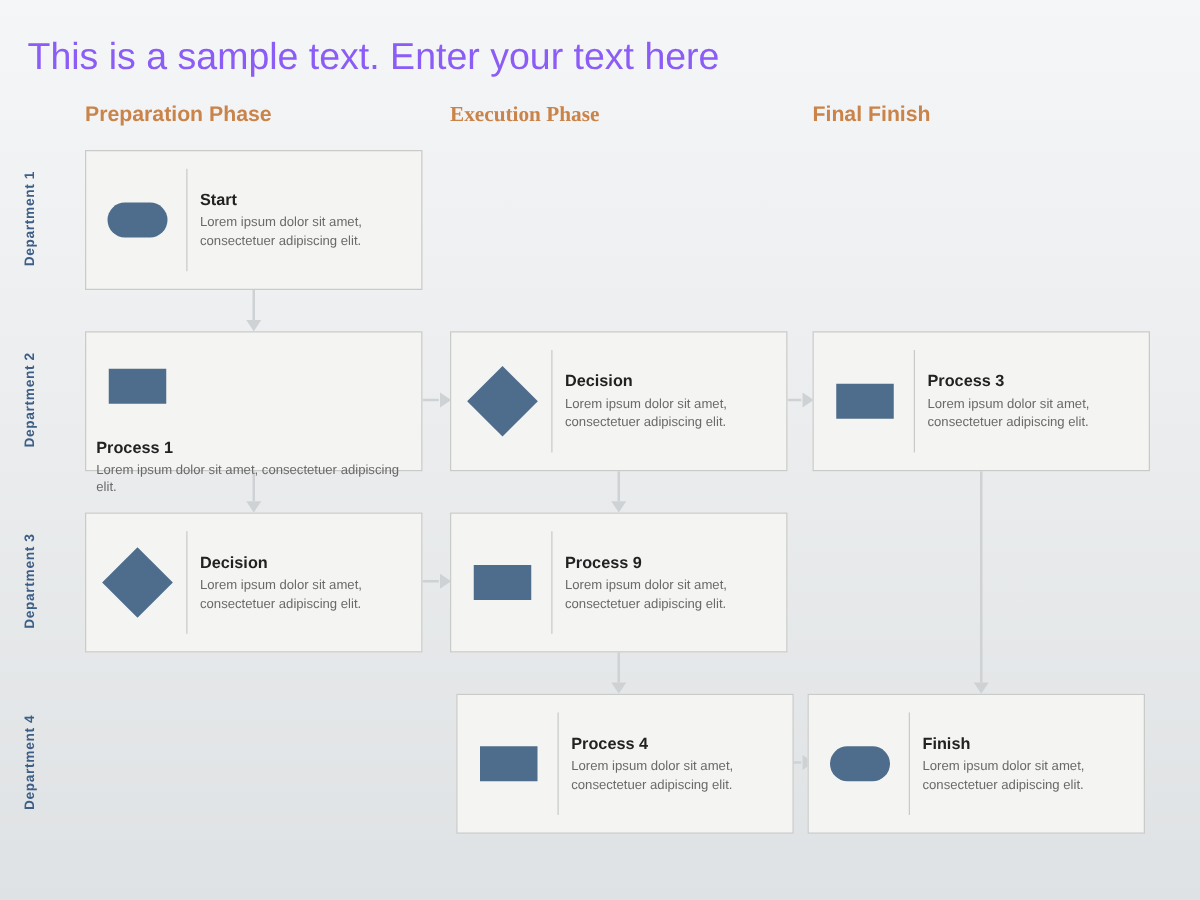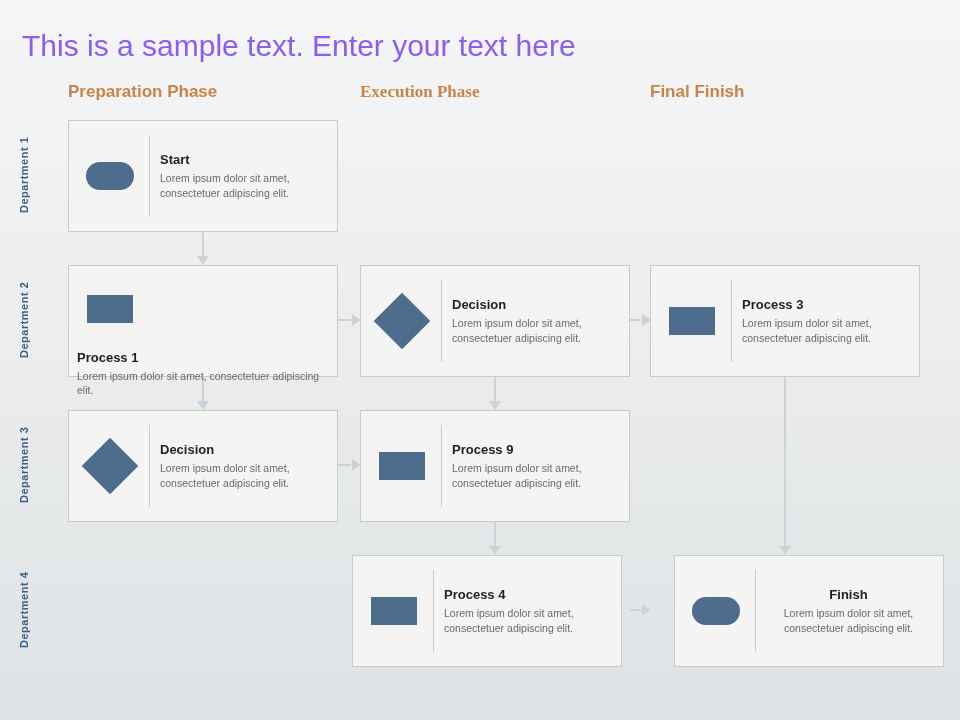--- a/index.html
+++ b/index.html
@@ -87,22 +87,22 @@
     width: 40px; height: 40px; background: #4e6c8c; transform: rotate(45deg);
   }
 
   
   .r1c1 { left: 68px;  top: 120px; }
   .r2c1 { left: 68px;  top: 265px; flex-direction: column; }
   .r2c2 { left: 360px; top: 265px; }
   .r2c3 { left: 650px; top: 265px; }
   .r3c1 { left: 68px;  top: 410px; }
   .r3c2 { left: 360px; top: 410px; }
-  .r4c2 { left: 352px; top: 555px; }
-  .r4c3 { left: 674px; top: 555px; text-align: center; }
+  .r4c2 { left: 365px; top: 555px; }
+  .r4c3 { left: 646px; top: 555px; }
 
   
   .arrow-v, .arrow-h { position: absolute; }
   .arrow-v .line { width: 2px; background: #cfd2d4; margin: 0 auto; }
   .arrow-v .head {
     width: 0; height: 0; border-left: 6px solid transparent;
     border-right: 6px solid transparent; border-top: 9px solid #cfd2d4;
     margin: 0 auto;
   }
   .arrow-h .line { height: 2px; background: #cfd2d4; }

